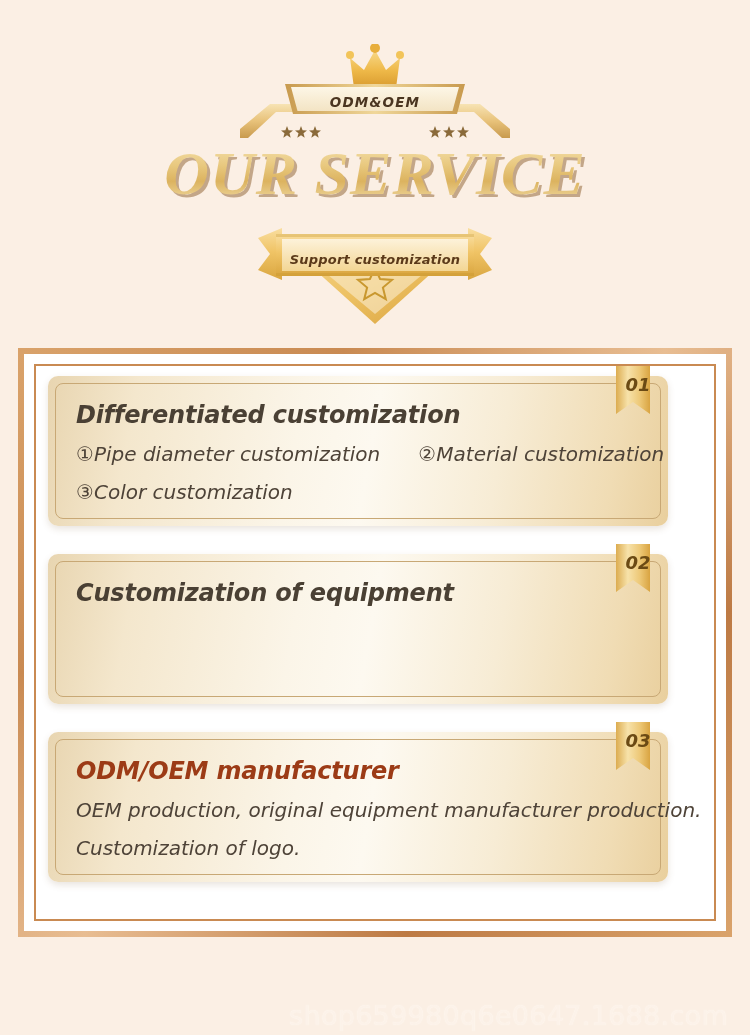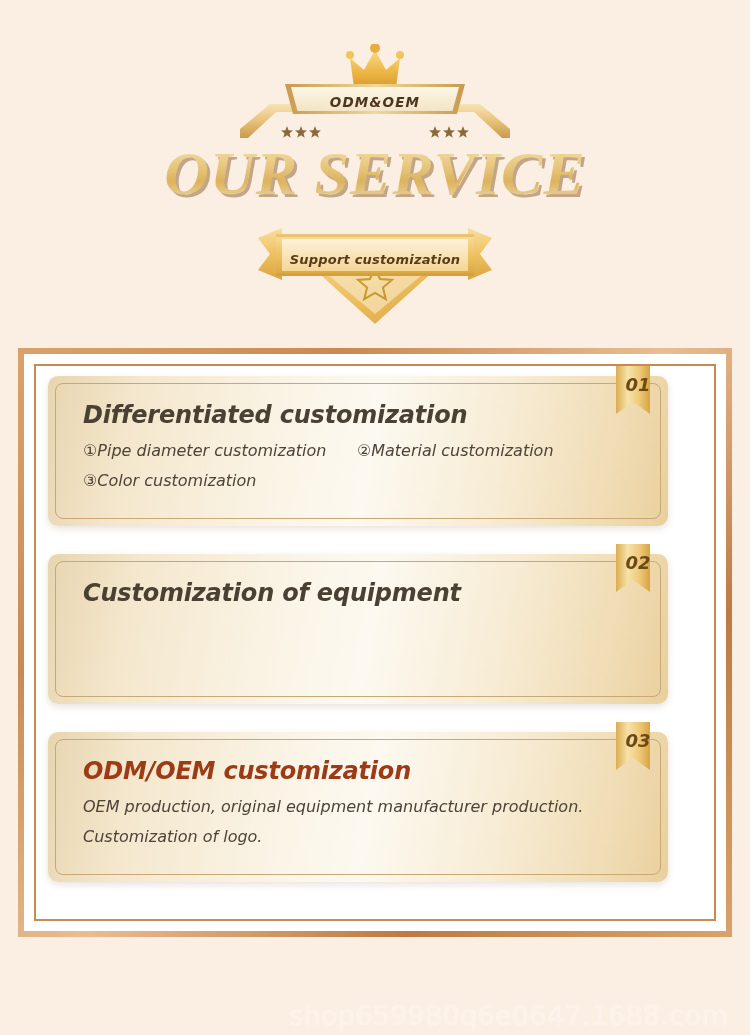--- a/index.html
+++ b/index.html
@@ -73,29 +73,29 @@
     border-radius:10px;
     background:linear-gradient(100deg,#e8d5b0 0%,#f4e7cd 14%,#fbf5e8 40%,#fdf9f0 52%,#f7ecd5 72%,#f0dcb4 90%,#e9cf9d 100%);
     box-shadow:0 3px 7px rgba(120,90,50,.16);
     box-sizing:border-box;
   }
   .card-inner{
     position:absolute;left:7px;top:7px;right:7px;bottom:7px;
     border:1px solid #c8a875;
     border-radius:8px;
     box-sizing:border-box;
-    padding:16px 24px 0 27px;
+    padding:16px 24px 0 20px;
   }
   .card-title{
     font-size:24px;font-weight:bold;font-style:italic;
     color:#4a4034;margin:0 0 6px 0;line-height:1.25;
     letter-spacing:-.2px;
   }
   .card-title.accent{color:#9c3b16;}
-  .card-lines{font-size:16px;font-style:italic;color:#4e4338;line-height:1.88;}
+  .card-lines{font-size:20px;font-style:italic;color:#4e4338;line-height:1.88;}
   .card-line{white-space:pre;}
 
   
   .badge{
     position:absolute;right:18px;top:-10px;width:34px;height:52px;
   }
   .badge svg{display:block;}
   .badge-num{
     position:absolute;left:0;top:6px;width:44px;height:24px;
     display:flex;align-items:center;justify-content:center;
@@ -265,21 +265,21 @@
       <div class="badge">
         <svg width="34" height="52" viewBox="0 0 34 52">
           <path d="M0 0 L34 0 L34 48 L17 36 L0 48 Z" fill="url(#bdg1)"></path>
         </svg>
         <div class="badge-num">02</div>
       </div>
     </div>
 
     <div class="card">
       <div class="card-inner">
-        <div class="card-title accent">ODM/OEM customization</div>
+        <div class="card-title accent">ODM/OEM manufacturer</div>
         <div class="card-lines">
           <div class="card-line">OEM production, original equipment manufacturer production.</div>
           <div class="card-line">Customization of logo.</div>
         </div>
       </div>
       <div class="badge">
         <svg width="34" height="52" viewBox="0 0 34 52">
           <path d="M0 0 L34 0 L34 48 L17 36 L0 48 Z" fill="url(#bdg1)"></path>
         </svg>
         <div class="badge-num">03</div>

